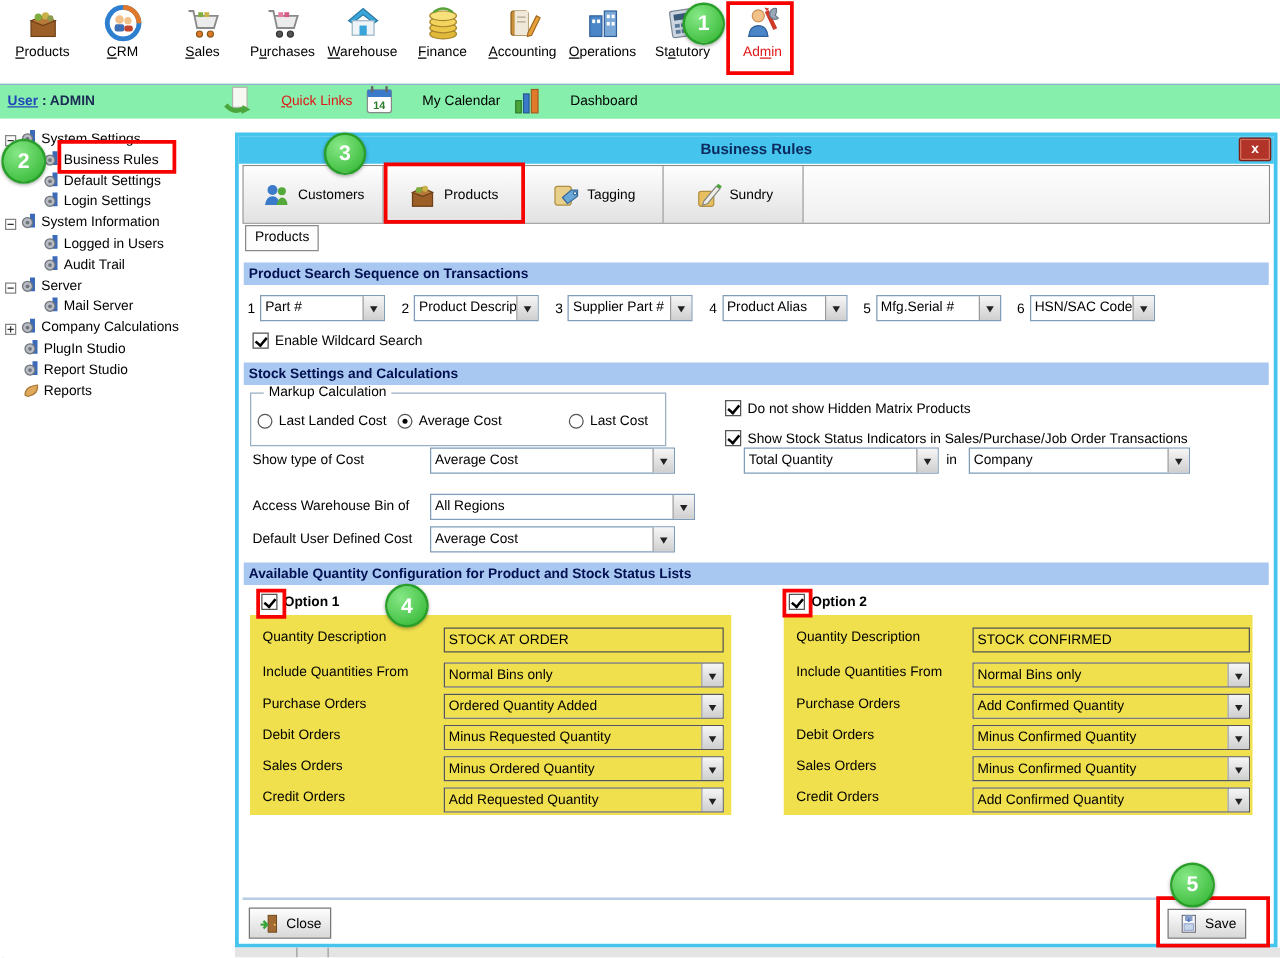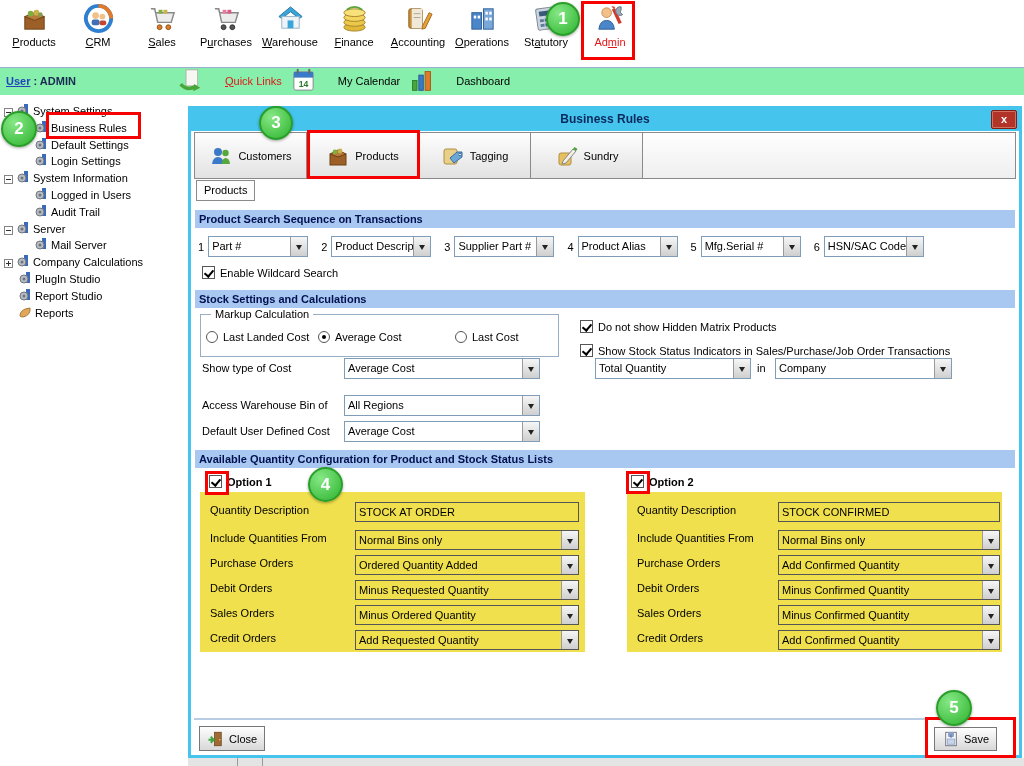--- a/index.html
+++ b/index.html
@@ -49,21 +49,21 @@
 .dd .t{flex:1;padding:3px 3px 0;white-space:nowrap;overflow:hidden}
 .dd .b{width:17px;border-left:1px solid #9a9a9a;background:linear-gradient(#f6f6f6,#cfcfcf);display:flex;align-items:flex-start;justify-content:center;cursor:pointer}
 .dd .b::after{content:"";border:3.5px solid transparent;border-top:5px solid #222;margin-top:8px}
 .ydd{border-color:#555}
 .ydd .t{background:#f0e04d}
 .cb{width:13px;height:13px;border:1px solid #555;background:#fff;position:relative;flex:none;cursor:pointer}
 .cb.on::after{content:"";position:absolute;left:3px;top:1px;width:4px;height:7px;border-right:2px solid #000;border-bottom:2px solid #000;transform:rotate(40deg)}
 .rb{width:12px;height:12px;border:1px solid #555;border-radius:50%;background:#fff;position:relative;flex:none;cursor:pointer}
 .rb.on::after{content:"";position:absolute;left:3px;top:3px;width:4px;height:4px;border-radius:50%;background:#000}
 .clbl{margin-left:5px;white-space:nowrap}
-.gb{position:absolute;left:9px;top:205px;width:359px;height:43px;border:1px solid #98aec4}
+.gb{position:absolute;left:9px;top:205px;width:333px;height:43px;border:1px solid #98aec4}
 .gb-legend{position:absolute;left:10px;top:-7px;background:#fff;padding:0 4px;white-space:nowrap}
 .gbr{position:absolute;top:16px;display:flex;align-items:center}
 .panel{position:absolute;top:383px;height:160px;background:#f0e04d}
 .pfld{position:absolute;height:20px}
 .yfield{width:100%;height:100%;background:#f0e04d;border:1px solid #555;font:11px "Liberation Sans",sans-serif;padding:0 3px}
 .opt-title{font-weight:bold}
 .fsep{position:absolute;left:3px;top:609px;width:822px;height:2px;background:#b8cce4}
 .btn{position:absolute;display:flex;align-items:center;gap:4px;border:1px solid #777;background:linear-gradient(#fefefe,#d8d8d8);padding:0 7px;height:25px;cursor:pointer}
 .btn .bicn{width:18px;height:18px;flex:none}
 .btn .bicn svg{width:100%;height:100%}
@@ -442,21 +442,21 @@
   <div class="dd" style="position:absolute;left:404px;top:249px;width:156px">
       <span class="t">Total Quantity</span>
       <span class="b"></span>
     </div>
   <span class="flabel" style="left:566px;top:253px">in</span>
   <div class="dd" style="position:absolute;left:584px;top:249px;width:177px">
       <span class="t">Company</span>
       <span class="b"></span>
     </div>
   <span class="flabel" style="left:11px;top:290px">Access Warehouse Bin of</span>
-  <div class="dd" style="position:absolute;left:153px;top:286px;width:196px">
+  <div class="dd" style="position:absolute;left:153px;top:286px;width:212px">
       <span class="t">All Regions</span>
       <span class="b"></span>
     </div>
   <span class="flabel" style="left:11px;top:316px">Default User Defined Cost</span>
   <div class="dd" style="position:absolute;left:153px;top:312px;width:196px">
       <span class="t">Average Cost</span>
       <span class="b"></span>
     </div>
 
   <div class="sec-h" style="top:341px">Available Quantity Configuration for Product and Stock Status Lists</div>

